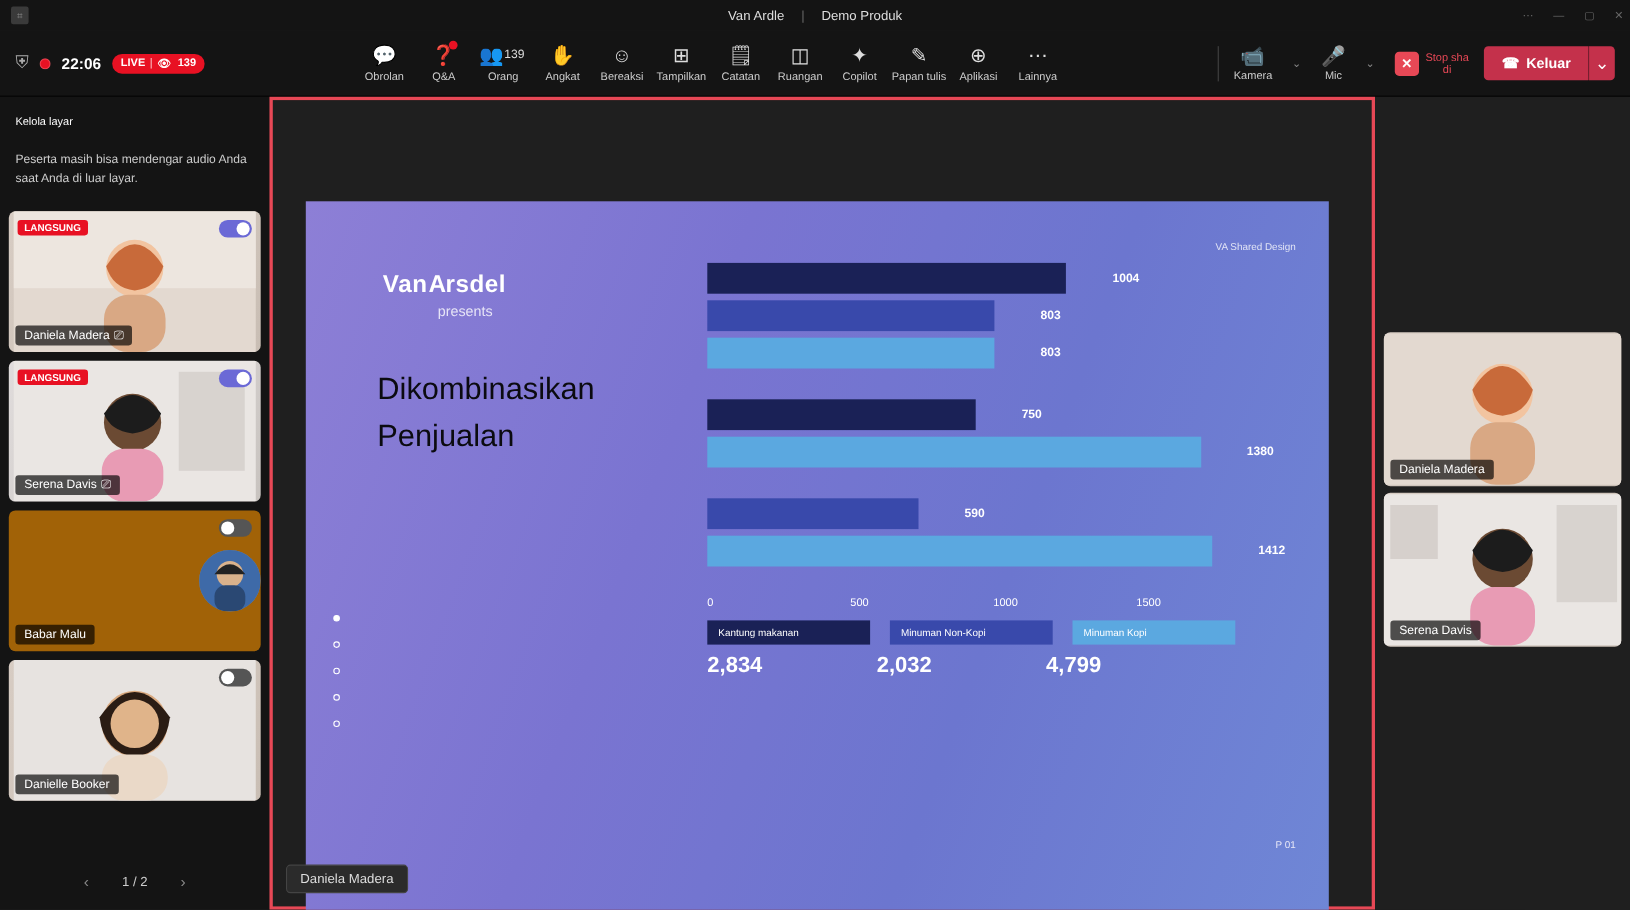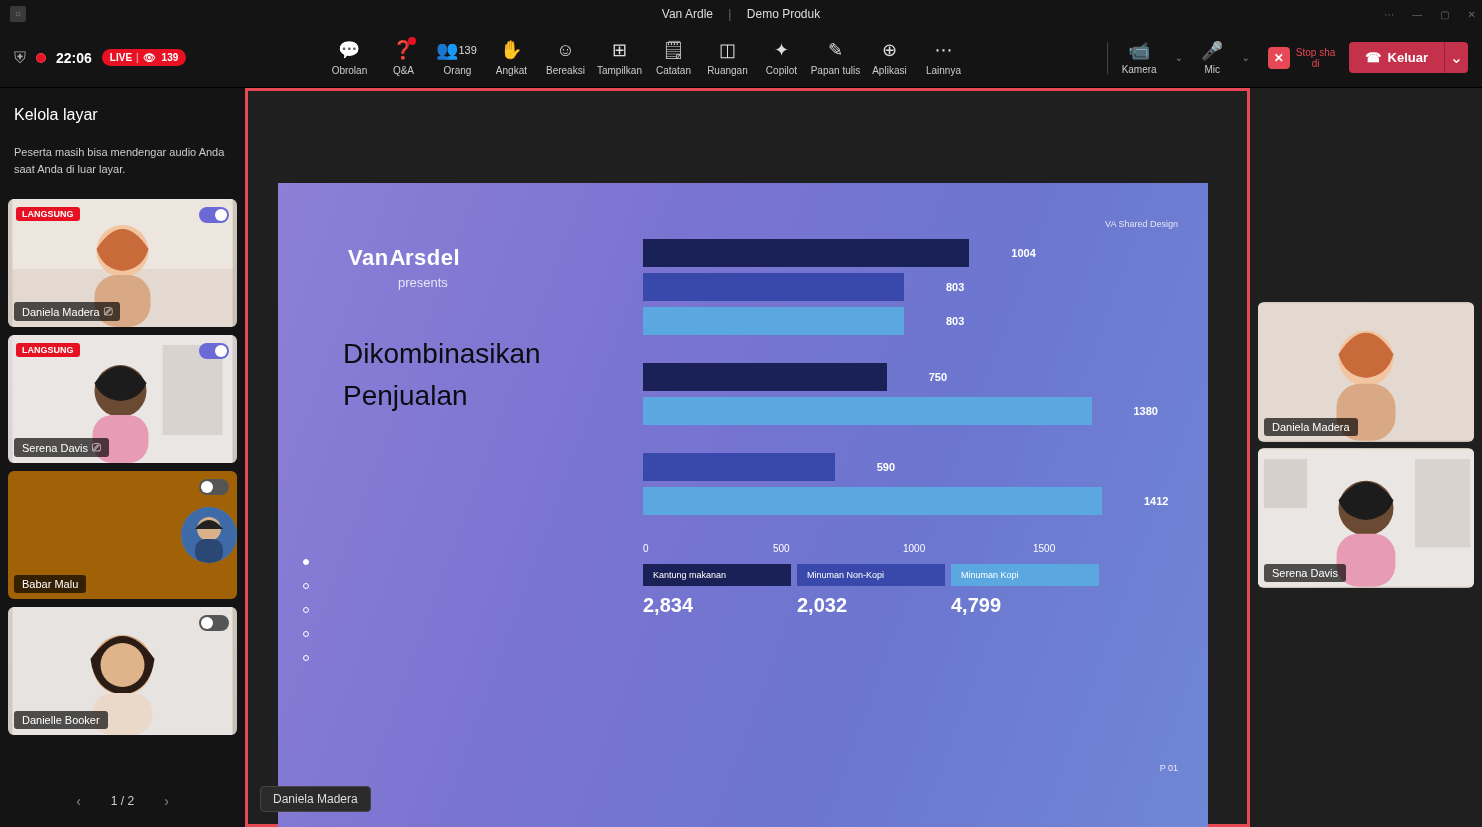--- a/index.html
+++ b/index.html
@@ -79,21 +79,21 @@
   .leave-btn{border-radius:4px 0 0 4px;}
 
   .main {
     position:absolute; top:88px; left:0; right:0; bottom:0;
     display:flex;
   }
   .left-panel {
     width: 245px; background:#141414; display:flex;flex-direction:column;
     padding: 10px 8px 8px 8px; gap:8px;
   }
-  .left-panel .hdr { font-size:16px; color:#fff; padding: 8px 6px 6px 6px; }
+  .left-panel .hdr { font-size:10px; color:#fff; padding: 8px 6px 6px 6px; }
   .left-panel .note { font-size:11px; color:#ccc; padding: 6px 6px 14px 6px; line-height:1.5;}
   .tile {
     position:relative; width:100%; height:128px; border-radius:6px; overflow:hidden;
     background:linear-gradient(135deg,#d7ccc3,#c9beb4);
     display:flex;align-items:center;justify-content:flex-end;
   }
   .tile.dark{background:linear-gradient(135deg,#e0dcdc,#c8c3bf);}
   .tile.blank{background:#a16207;}
   .tile .badge{
     position:absolute;top:8px;left:8px;background:#e81123;color:#fff;
@@ -136,21 +136,21 @@
   .chart{position:absolute;left:365px;top:56px;right:30px;}
   .bargroup{margin-bottom:28px;}
   .bar{height:28px;display:flex;align-items:center;margin-bottom:6px;gap:32px;}
   .bar .fill{height:100%;}
   .bar .lbl{font-size:11px;color:#fff;margin-left:10px;font-weight:600;}
   .c1{background:#1a2156;}
   .c2{background:#3949ab;}
   .c3{background:#5ba8e0;}
   .axis{display:flex;font-size:10px;color:#fff;margin-top:6px;margin-bottom:10px;}
   .axis span{width:130px;}
-  .legend{display:flex;gap:6px;margin-top:6px;}
+  .legend{display:flex;gap:18px;margin-top:6px;}
   .legend .lg{width:148px;height:22px;display:flex;align-items:center;padding-left:10px;font-size:9px;color:#fff;}
   .totals{display:flex;gap:6px;margin-top:8px;}
   .totals .tot{width:148px;font-size:20px;font-weight:700;color:#fff;}
   .presenter-tag{
     position:absolute;left:12px;bottom:12px;background:#2b2b2b;color:#ddd;
     font-size:12px;padding:5px 12px;border-radius:4px;border:1px solid #444;
   }
 
   .right-panel{
     width:232px;background:#1f1f1f;padding:8px;display:flex;flex-direction:column;gap:6px;

